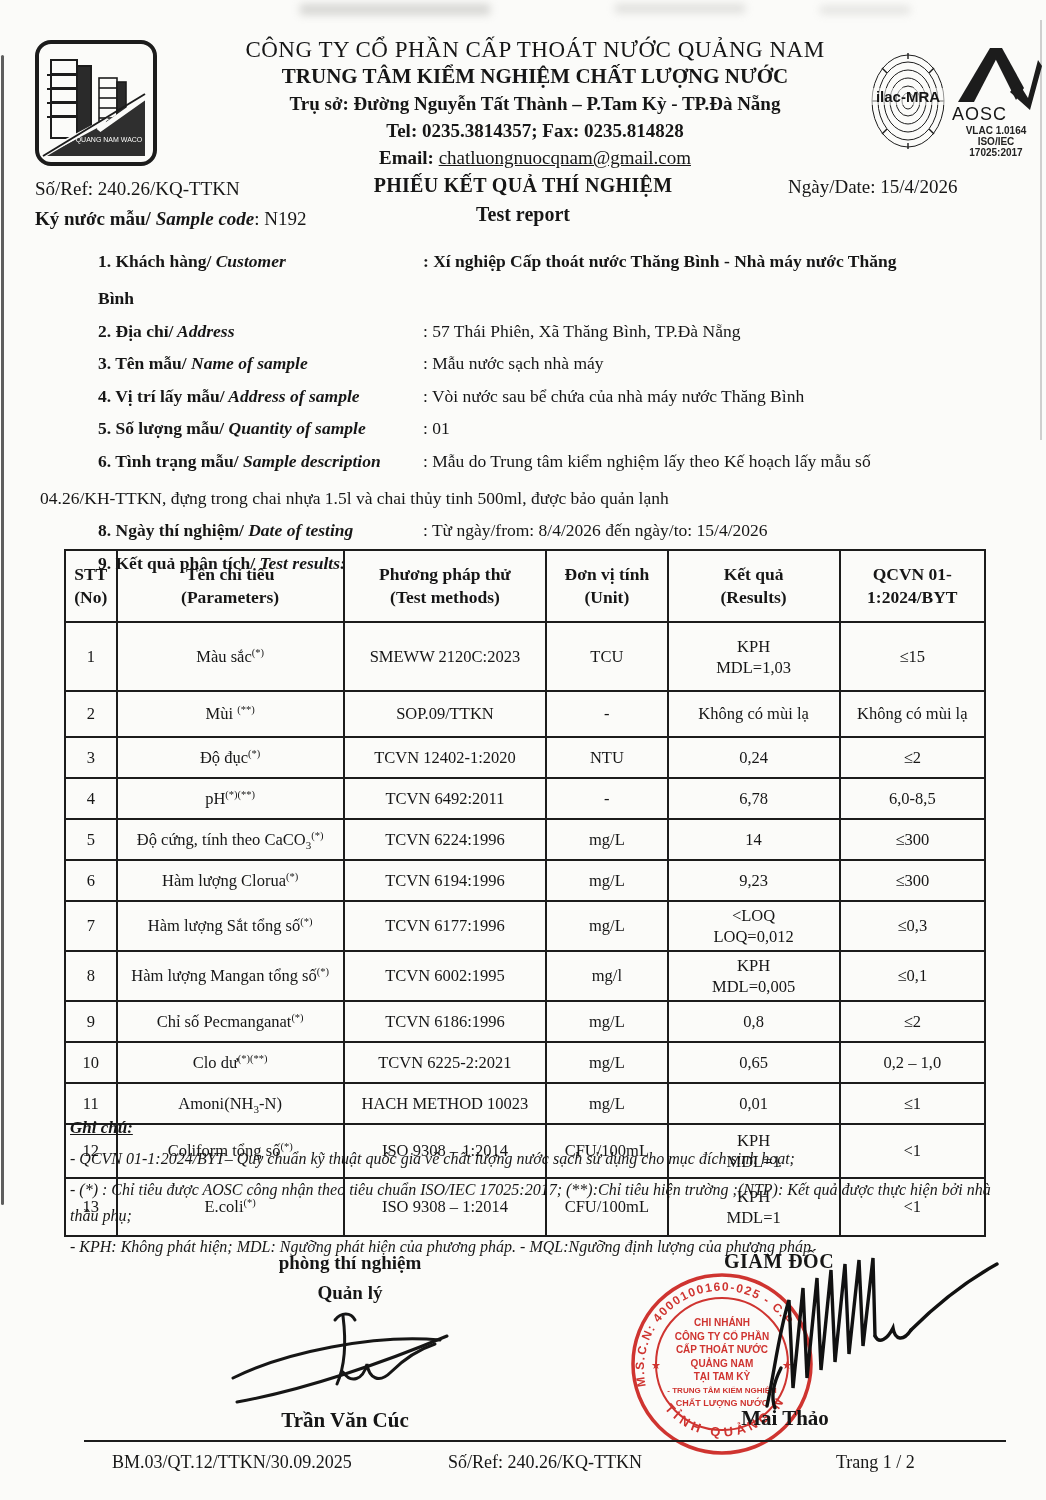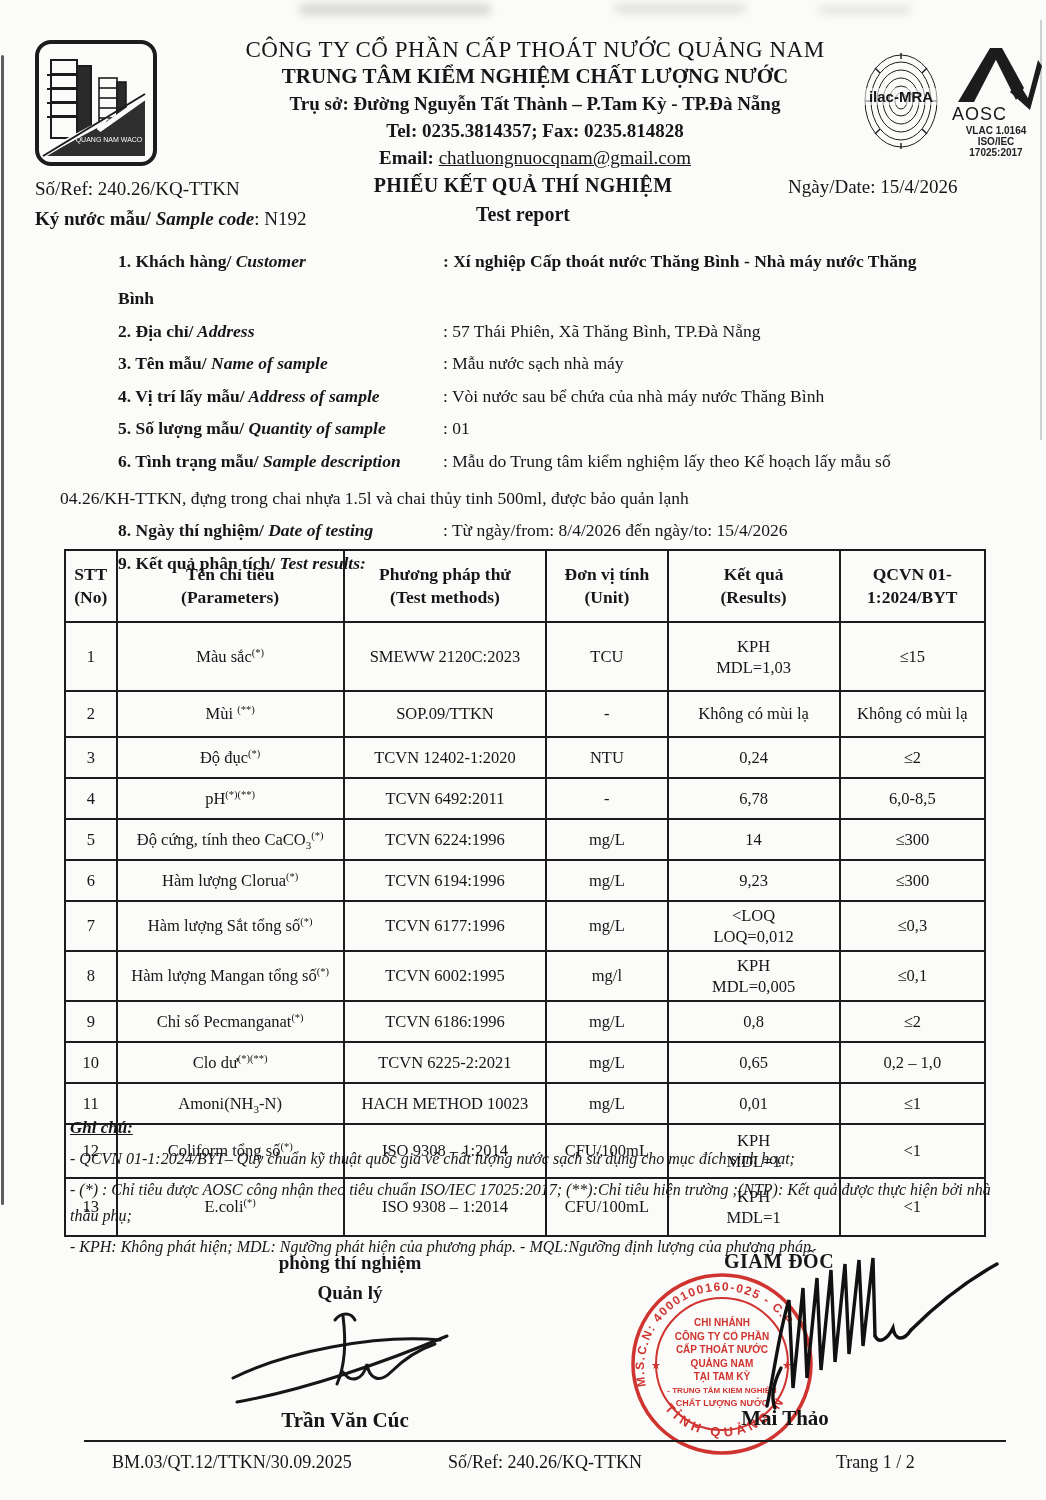--- a/index.html
+++ b/index.html
@@ -17,39 +17,39 @@
   
   .hdr-logo{position:absolute;left:33px;top:38px;}
   .hdr-center{position:absolute;left:215px;top:36px;width:640px;text-align:center;line-height:27px;}
   .co-name{font-size:23px;letter-spacing:.5px;white-space:nowrap;}
   .center-name{font-size:21px;font-weight:bold;white-space:nowrap;}
   .addr,.telfax{font-size:19px;font-weight:bold;white-space:nowrap;}
   .email-line{font-size:19px;white-space:nowrap;}
   .email-label{font-weight:bold;}
   .email{text-decoration:underline;}
   .hdr-logos{position:absolute;left:858px;top:40px;width:180px;}
-  .ilac-wrap{position:absolute;left:4px;top:12px;width:78px;height:98px;}
+  .ilac-wrap{position:absolute;left:11px;top:12px;width:78px;height:98px;}
   .ilac-text{position:absolute;left:-4px;top:36px;width:86px;text-align:center;font-weight:bold;font-size:15px;font-family:"Liberation Sans",sans-serif;background:rgba(251,251,249,.55);letter-spacing:0;}
   .aosc-wrap{position:absolute;left:92px;top:0;width:92px;text-align:center;}
   .aosc-name{font-size:18px;font-family:"Liberation Sans",sans-serif;letter-spacing:1px;margin-top:-26px;text-align:left;padding-left:2px;}
   .aosc-codes{font-family:"Liberation Sans",sans-serif;font-weight:bold;color:#222;}
   .aosc-codes .c1{font-size:10px;}
   .aosc-codes .c2{font-size:10px;}
 
   
   .ref-left{position:absolute;left:35px;top:174px;font-size:19px;line-height:30px;}
   .ref-left .l2 b{font-weight:bold;}
   .ref-left .en{font-style:italic;font-weight:bold;}
   .ref-title{position:absolute;left:323px;top:174px;width:400px;text-align:center;}
   .ref-title .vi{font-size:20px;font-weight:bold;letter-spacing:.3px;}
   .ref-title .en{font-size:20px;font-weight:bold;margin-top:6px;}
   .ref-date{position:absolute;left:788px;top:176px;font-size:19px;}
 
   
-  .info{position:absolute;left:60px;top:248px;width:970px;font-size:17.5px;}
+  .info{position:absolute;left:40px;top:248px;width:970px;font-size:17.5px;}
   .info-item{padding-left:58px;white-space:nowrap;line-height:27px;margin-bottom:5.5px;}
   .info-item .ilabel{display:inline-block;width:325px;font-weight:bold;vertical-align:top;}
   .info-item .ilabel .en{font-style:italic;}
   .info-item .ival{font-weight:normal;}
   .info-item .ival.bold{font-weight:bold;}
   .info-cont{line-height:27px;margin-bottom:5.5px;padding-left:58px;margin-top:10px;}
   .info-cont.bold{font-weight:bold;}
   .info-cont.outdent{padding-left:0;}
 
   

